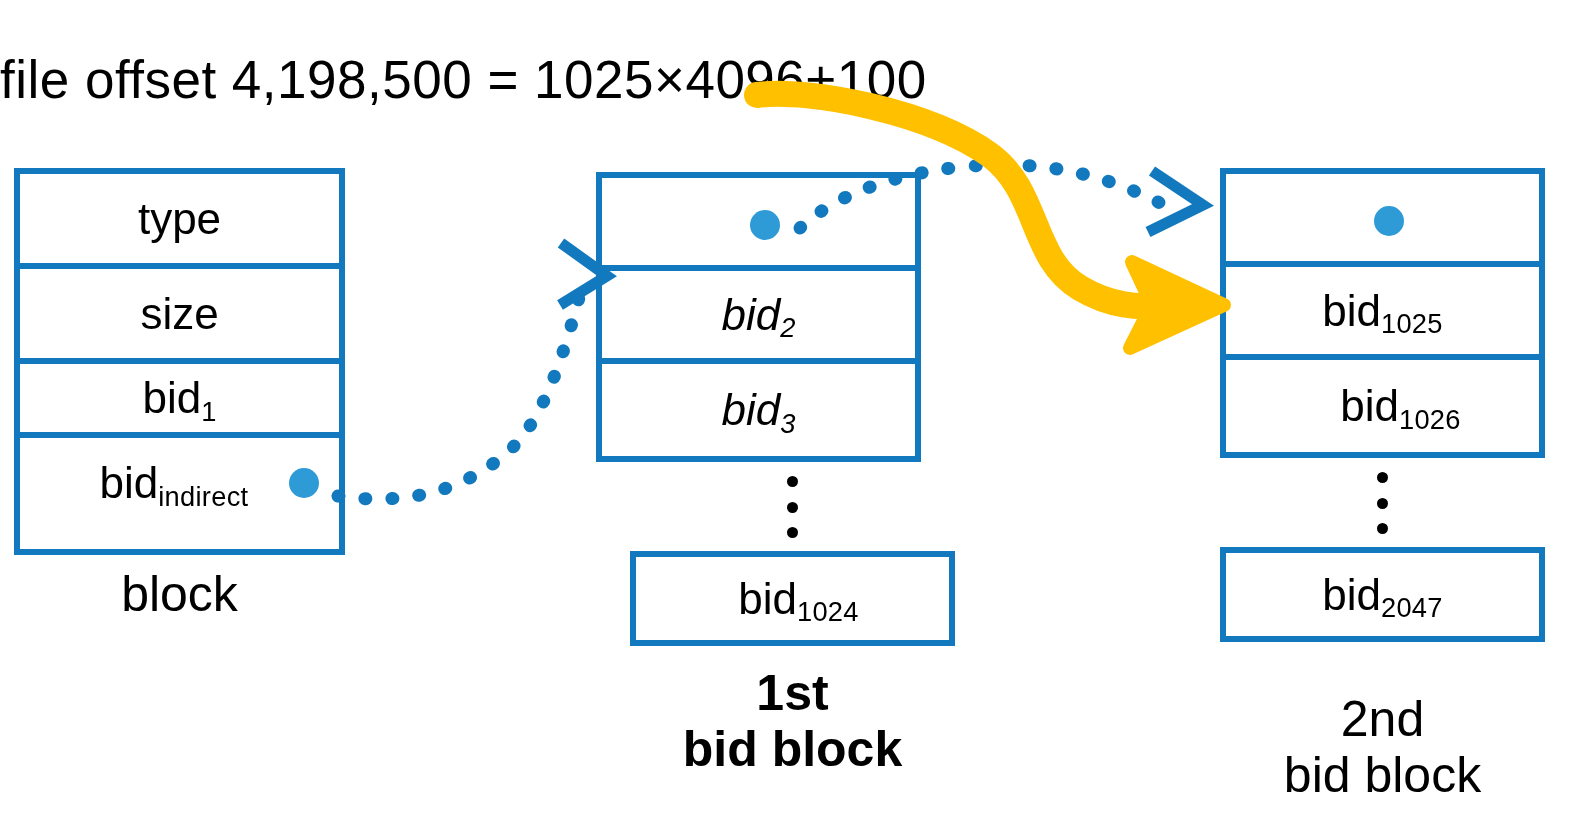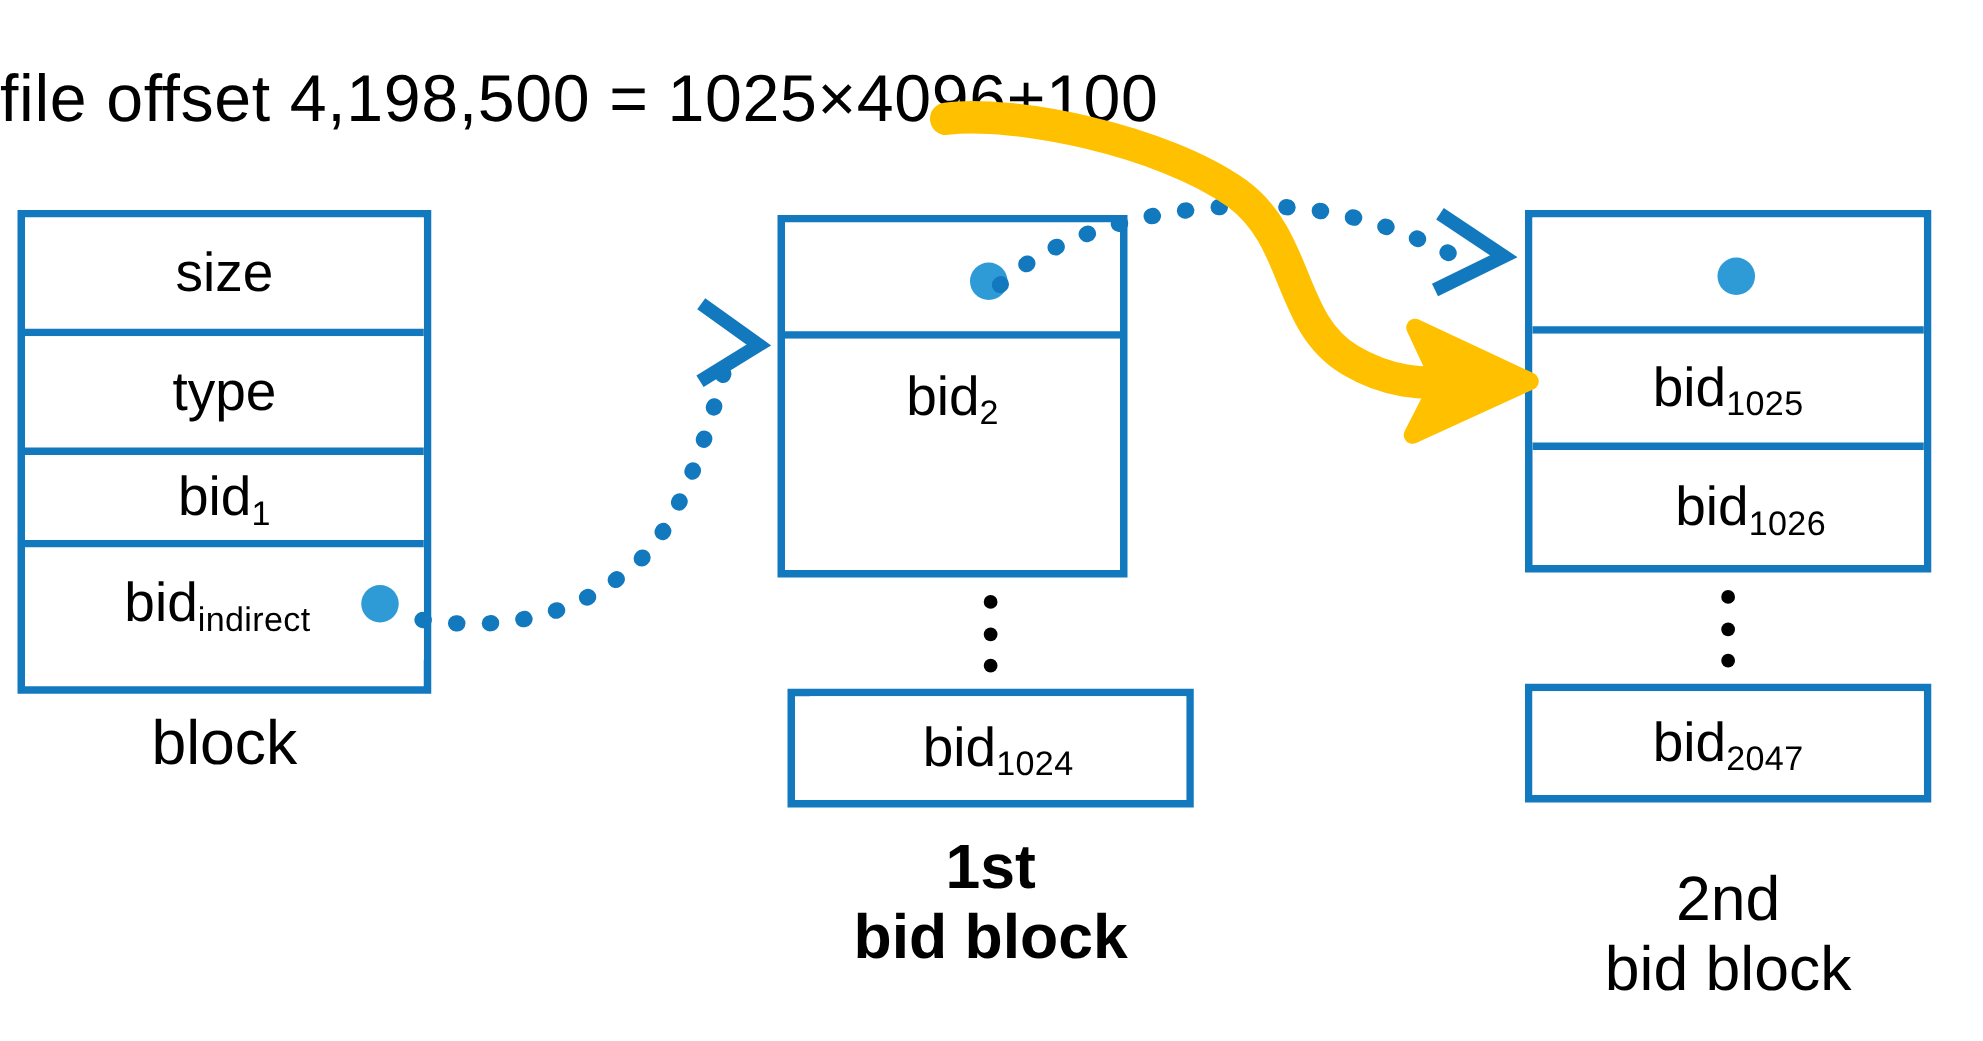--- a/index.html
+++ b/index.html
@@ -110,41 +110,44 @@
 </style>
 </head>
 <body>
 
 <div id="stage">
 
   <div class="title">file offset 4,198,500 = 1025×4096+100</div>
 
   <div class="block" id="inode-block" style="left:14px; top:168px; width:331px; height:387px;">
     <div class="row" style="height:95px;">
+      <span class="cell-text">type</span>
+    </div>
+    <div class="row" style="height:95px;">
       <span class="cell-text">size</span>
-    </div>
-    <div class="row" style="height:95px;">
-      <span class="cell-text">type</span>
     </div>
     <div class="row" style="height:74px;text-align:right;">
       <span class="cell-text"><span>bid</span><sub>1</sub></span>
     </div>
     <div class="row" style="height:90px;">
       <span class="cell-text" style="position:relative; left:-22px;margin-left:33px;"><span>bid</span><sub>indirect</sub></span>
       <span class="dot" style="right:20px; top:30px;"></span>
     </div>
   </div>
   <div class="caption" style="left:14px; top:566px; width:331px;">block</div>
 
-  <div class="block" id="first-block-upper" style="left:622px; top:172px; width:280px; height:290px;">
+  <div class="block" id="first-block-upper" style="left:596px; top:172px; width:325px; height:290px;font-style:italic;">
     <div class="row" style="height:93px;">
       <span class="dot" style="left:148px; top:32px;"></span>
     </div>
     <div class="row" style="height:93px;">
       <span class="cell-text"><span>bid</span><sub>2</sub></span>
+    </div>
+    <div class="row" style="height:92px;">
+      <span class="cell-text"><span>bid</span><sub>3</sub></span>
     </div>
   </div>
   <div class="vdots" style="left:787px; top:476px; width:11px; height:62px;">
     <i></i>
       <i></i>
       <i></i>
   </div>
   <div class="block" id="first-block-last" style="left:630px; top:551px; width:325px; height:95px;padding-left:12px;">
     <div class="row" style="height:83px;">
       <span class="cell-text"><span>bid</span><sub>1024</sub></span>

